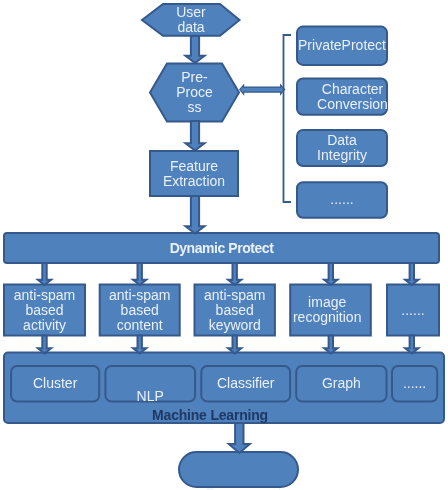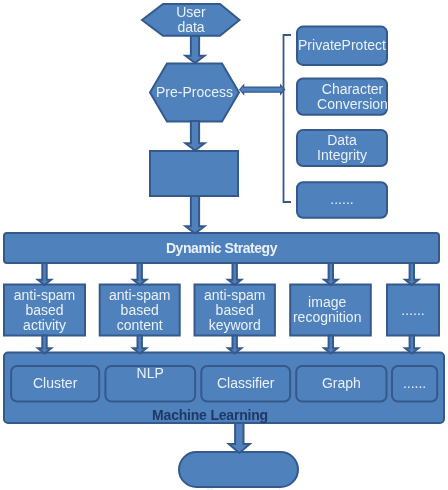--- a/index.html
+++ b/index.html
@@ -55,42 +55,46 @@
   <path d="M409.6,335.5 L414.0,335.5 L414.0,348.3 L418.4,348.3 L411.8,353.5 L405.2,348.3 L409.6,348.3 Z"></path>
   <path d="M235.1,423.0 L243.5,423.0 L243.5,444.0 L249.8,444.0 L239.3,453.0 L228.8,444.0 L235.1,444.0 Z"></path>
   <path stroke-width="1.1" d="M239.6,89.6 L243.7,85.0 L243.7,87.1 L280.6,87.1 L280.6,85.0 L284.6,89.6 L280.6,94.2 L280.6,92.1 L243.7,92.1 L243.7,94.2 Z"></path>
   </g>
   <path fill="none" stroke="#36598c" stroke-width="1.8" d="M291,35 L283.5,35 L283.5,202 L291,202"></path>
  </svg>
   <div class="lbl s11" style="left:142px;top:4px;width:98px;height:32px;flex-direction:column;">
       <div>User</div>
       <div>data</div>
     </div>
- <div class="lbl s11" style="left:150px;top:64px;width:89px;height:57px;flex-direction:row;">
+ <div class="lbl s11" style="left:150px;top:64px;width:89px;height:57px;flex-direction:column;">
       <div>Pre-</div>
       <div>Proce</div>
       <div>ss</div>
+    </div>
+ <div class="lbl s11" style="left:150px;top:151px;width:88px;height:45px;flex-direction:column;">
+      <div>Feature</div>
+      <div>Extraction</div>
     </div>
  <div class="lbl s11" style="left:297px;top:26.6px;width:90px;height:38.3px;flex-direction:row;">
       <div>Private</div>
       <div>Protect</div>
     </div>
  <div class="lbl s11" style="left:297px;top:78.5px;width:111px;height:36.3px;flex-direction:column;">
       <div>Character</div>
       <div>Conversion</div>
     </div>
  <div class="lbl s11" style="left:297px;top:130px;width:90px;height:36px;flex-direction:column;">
       <div>Data</div>
       <div>Integrity</div>
     </div>
  <div class="lbl s11" style="left:297px;top:182.2px;width:90px;height:35.6px;flex-direction:column;">
       <div>......</div>
     </div>
  <div class="lbl s13 bold" style="left:4px;top:233px;width:435px;height:30px;">
-      <span>Dynamic Strategy</span>
+      <span>Dynamic Protect</span>
     </div>
  <div class="lbl s11" style="left:4px;top:284.5px;width:81px;height:51px;flex-direction:column;">
       <div>anti-spam</div>
       <div>based</div>
       <div>activity</div>
     </div>
  <div class="lbl s11" style="left:99.7px;top:284.5px;width:80px;height:51px;flex-direction:column;">
       <div>anti-spam</div>
       <div>based</div>
       <div>content</div>
@@ -103,21 +107,21 @@
  <div class="lbl s11" style="left:290.2px;top:284.5px;width:74px;height:51px;flex-direction:column;">
       <div>image</div>
       <div>recognition</div>
     </div>
  <div class="lbl s11" style="left:387px;top:284.5px;width:52px;height:51px;flex-direction:column;">
       <div>......</div>
     </div>
  <div class="lbl s11" style="left:11.1px;top:366px;width:88.1px;height:35.5px;">
       <span>Cluster</span>
     </div>
- <div class="lbl s11" style="left:105.4px;top:360px;width:89.7px;height:26px;">
+ <div class="lbl s11" style="left:105.4px;top:383px;width:89.7px;height:26px;">
       <span>NLP</span>
     </div>
  <div class="lbl s11" style="left:201.3px;top:366px;width:88.8px;height:35.5px;">
       <span>Classifier</span>
     </div>
  <div class="lbl s11" style="left:296.2px;top:366px;width:90.3px;height:35.5px;">
       <span>Graph</span>
     </div>
  <div class="lbl s11" style="left:392px;top:366px;width:45.2px;height:35.5px;">
       <span>......</span>

